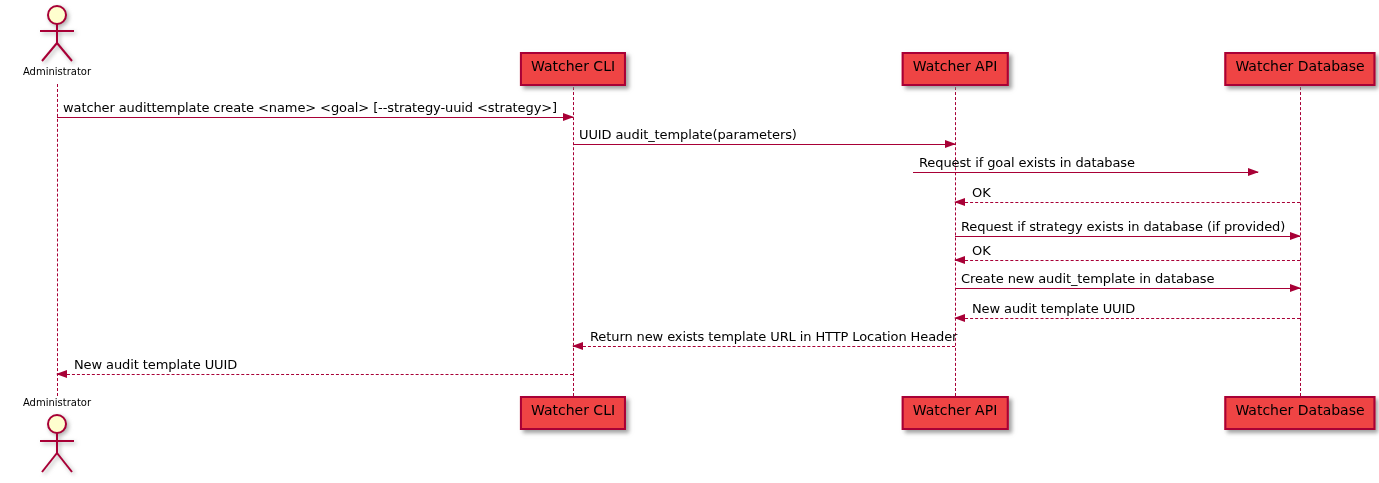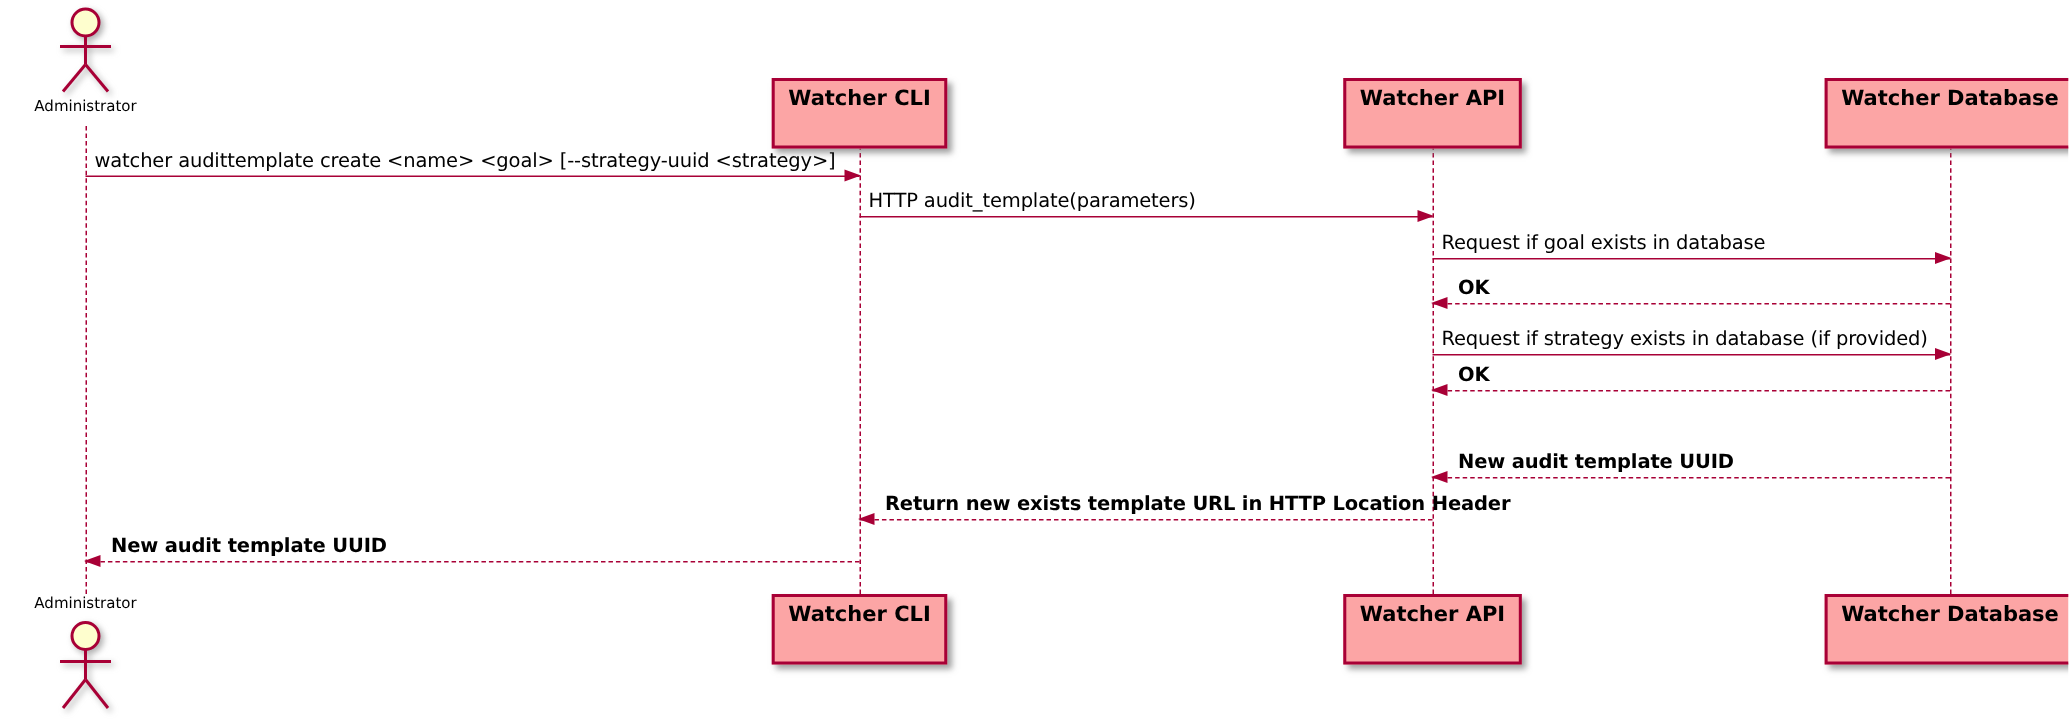--- a/index.html
+++ b/index.html
@@ -14,48 +14,47 @@
   
   .lifeline{
     position:absolute;
     width:0;
     border-left:1px dashed #A80036;
   }
   
   .pbox{
     position:absolute;
     transform:translateX(-50%);
-    background:#fca5a5;
+    background:#ef4444;
     border:2px solid #A80036;
-    padding:4px 9px 23px 9px;
+    padding:4px 9px 10px 9px;
     font-size:14px;
     line-height:16px;
     white-space:nowrap;
     box-shadow:3px 3px 4px rgba(130,130,130,0.75);
-    font-weight:bold;
   }
   
   .actor{position:absolute;filter:drop-shadow(2px 2px 2px rgba(120,120,120,0.6));}
   .actor-label{
     position:absolute;
     transform:translateX(-50%);
     font-size:10px;
     white-space:nowrap;
   }
   
   .message{position:absolute;}
   .msg-label{
     font-size:13px;
     letter-spacing:-0.1px;
     line-height:15px;
     height:17px;
     white-space:nowrap;
     padding-left:6px;
   }
-  .message.dir-left .msg-label{padding-left:17px;font-weight:bold;}
+  .message.dir-left .msg-label{padding-left:17px;}
   .msg-line{position:relative;height:0;}
   .msg-line.solid{border-top:1px solid #A80036;}
   .msg-line.dashed{border-top:1px dashed #A80036;}
   .head{position:absolute;width:0;height:0;top:-5px;}
   .dir-right .head{
     right:-1px;
     border-left:11px solid #A80036;
     border-top:4px solid transparent;
     border-bottom:4px solid transparent;
   }
@@ -90,27 +89,27 @@
   <div class="pbox" style="left:1300px;top:52px">Watcher Database</div>
 
   <div class="message dir-right" style="left:57px;top:100px;width:516px">
     <div class="msg-label">watcher audittemplate create &lt;name&gt; &lt;goal&gt; [--strategy-uuid &lt;strategy&gt;]</div>
     <div class="msg-line solid">
         <span class="head"></span>
       </div>
   </div>
 
   <div class="message dir-right" style="left:573px;top:127px;width:382px">
-    <div class="msg-label">HTTP audit_template(parameters)</div>
+    <div class="msg-label">UUID audit_template(parameters)</div>
     <div class="msg-line solid">
         <span class="head"></span>
       </div>
   </div>
 
-  <div class="message dir-right" style="left:955px;top:155px;width:345px">
+  <div class="message dir-right" style="left:913px;top:155px;width:345px">
     <div class="msg-label">Request if goal exists in database</div>
     <div class="msg-line solid">
         <span class="head"></span>
       </div>
   </div>
 
   <div class="message dir-left" style="left:955px;top:185px;width:345px">
     <div class="msg-label">OK</div>
     <div class="msg-line dashed">
         <span class="head"></span>
@@ -124,20 +123,26 @@
       </div>
   </div>
 
   <div class="message dir-left" style="left:955px;top:243px;width:345px">
     <div class="msg-label">OK</div>
     <div class="msg-line dashed">
         <span class="head"></span>
       </div>
   </div>
 
+  <div class="message dir-right" style="left:955px;top:271px;width:345px">
+    <div class="msg-label">Create new audit_template in database</div>
+    <div class="msg-line solid">
+        <span class="head"></span>
+      </div>
+  </div>
 
   <div class="message dir-left" style="left:955px;top:301px;width:345px">
     <div class="msg-label">New audit template UUID</div>
     <div class="msg-line dashed">
         <span class="head"></span>
       </div>
   </div>
 
   <div class="message dir-left" style="left:573px;top:329px;width:382px">
     <div class="msg-label">Return new exists template URL in HTTP Location Header</div>

